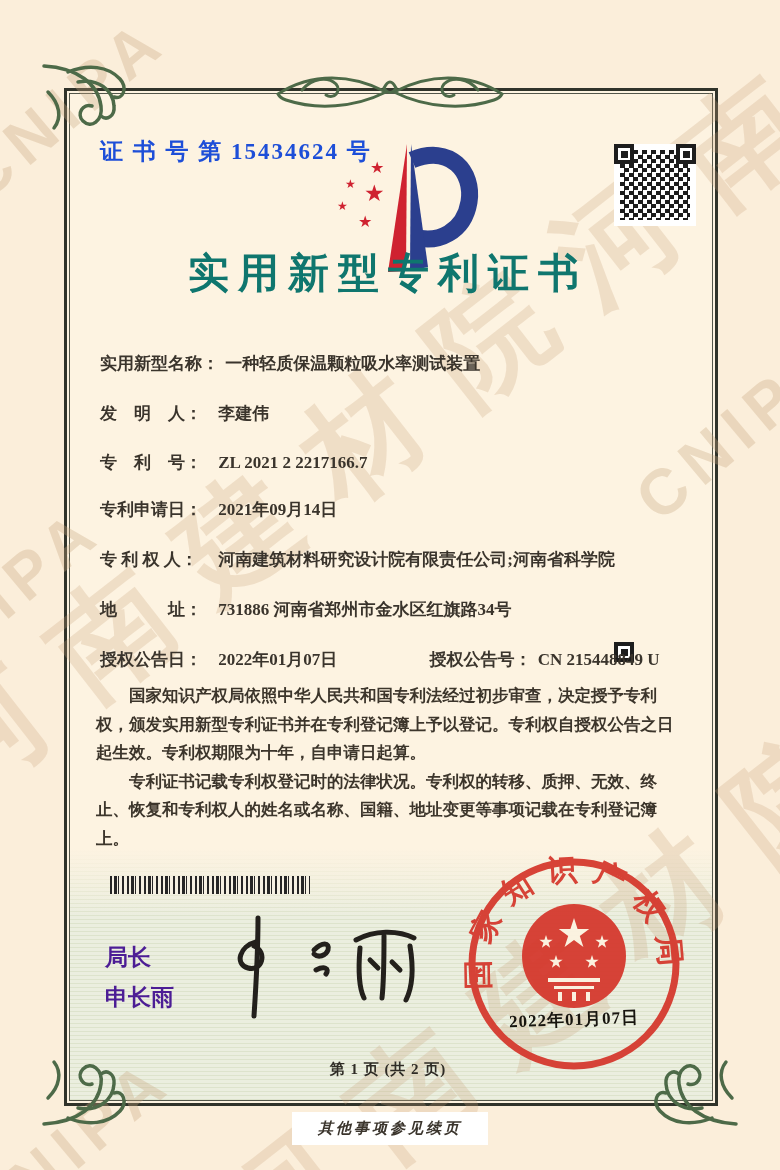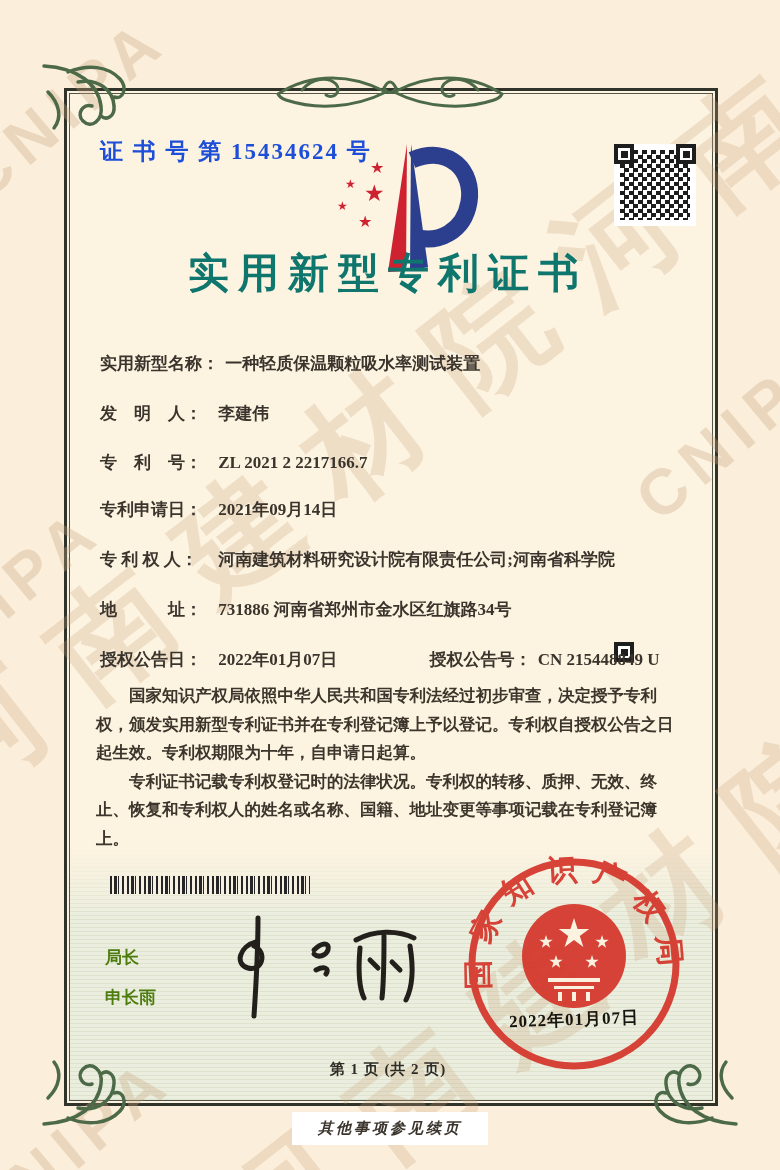--- a/index.html
+++ b/index.html
@@ -57,22 +57,22 @@
   .f6{top:648px;}
   .f6 .no-lab{margin-left:88px;}
   
   .body-text{position:absolute; z-index:3; left:96px; top:682px; width:590px;
              font-size:16.5px; line-height:28.5px; color:#3c352b; font-weight:bold; }
   .body-text p{margin:0; text-indent:2em;}
   
   .barcode{position:absolute; z-index:3; left:110px; top:876px; width:200px; height:18px;
     background:repeating-linear-gradient(90deg,#262626 0 2px,#f5f0e2 2px 4px,#262626 4px 7px,
       #f5f0e2 7px 8px,#262626 8px 9px,#f5f0e2 9px 12px,#262626 12px 14px,#f5f0e2 14px 17px);}
-  .director{position:absolute; z-index:3; left:105px; top:938px; font-size:17px; font-weight:bold;
-            color:#4d7c0f; line-height:40px;}
+  .director{position:absolute; z-index:3; left:105px; top:938px; font-size:23px; font-weight:bold;
+            color:#4c1d95; line-height:40px;}
   .signature{position:absolute; z-index:3; left:218px; top:912px;}
   .seal{position:absolute; z-index:4; left:462px; top:852px; width:224px; height:224px; opacity:.93;}
   .seal-date{position:absolute; z-index:5; left:462px; top:1008px; width:224px; text-align:center;
              font-size:17px; font-weight:bold; color:#17150f; letter-spacing:1px; transform:rotate(-2deg);}
   .page-info{position:absolute; z-index:3; left:64px; top:1060px; width:648px; text-align:center;
              font-size:15px; font-weight:bold; color:#2f2c26; letter-spacing:1px;}
   .continuation{position:absolute; z-index:3; left:50%; top:1112px; transform:translateX(-50%);
                 background:#ffffff; padding:7px 26px; font-size:15px; font-weight:bold;
                 letter-spacing:3px; color:#3a342c; font-style:italic;}
 </style>

